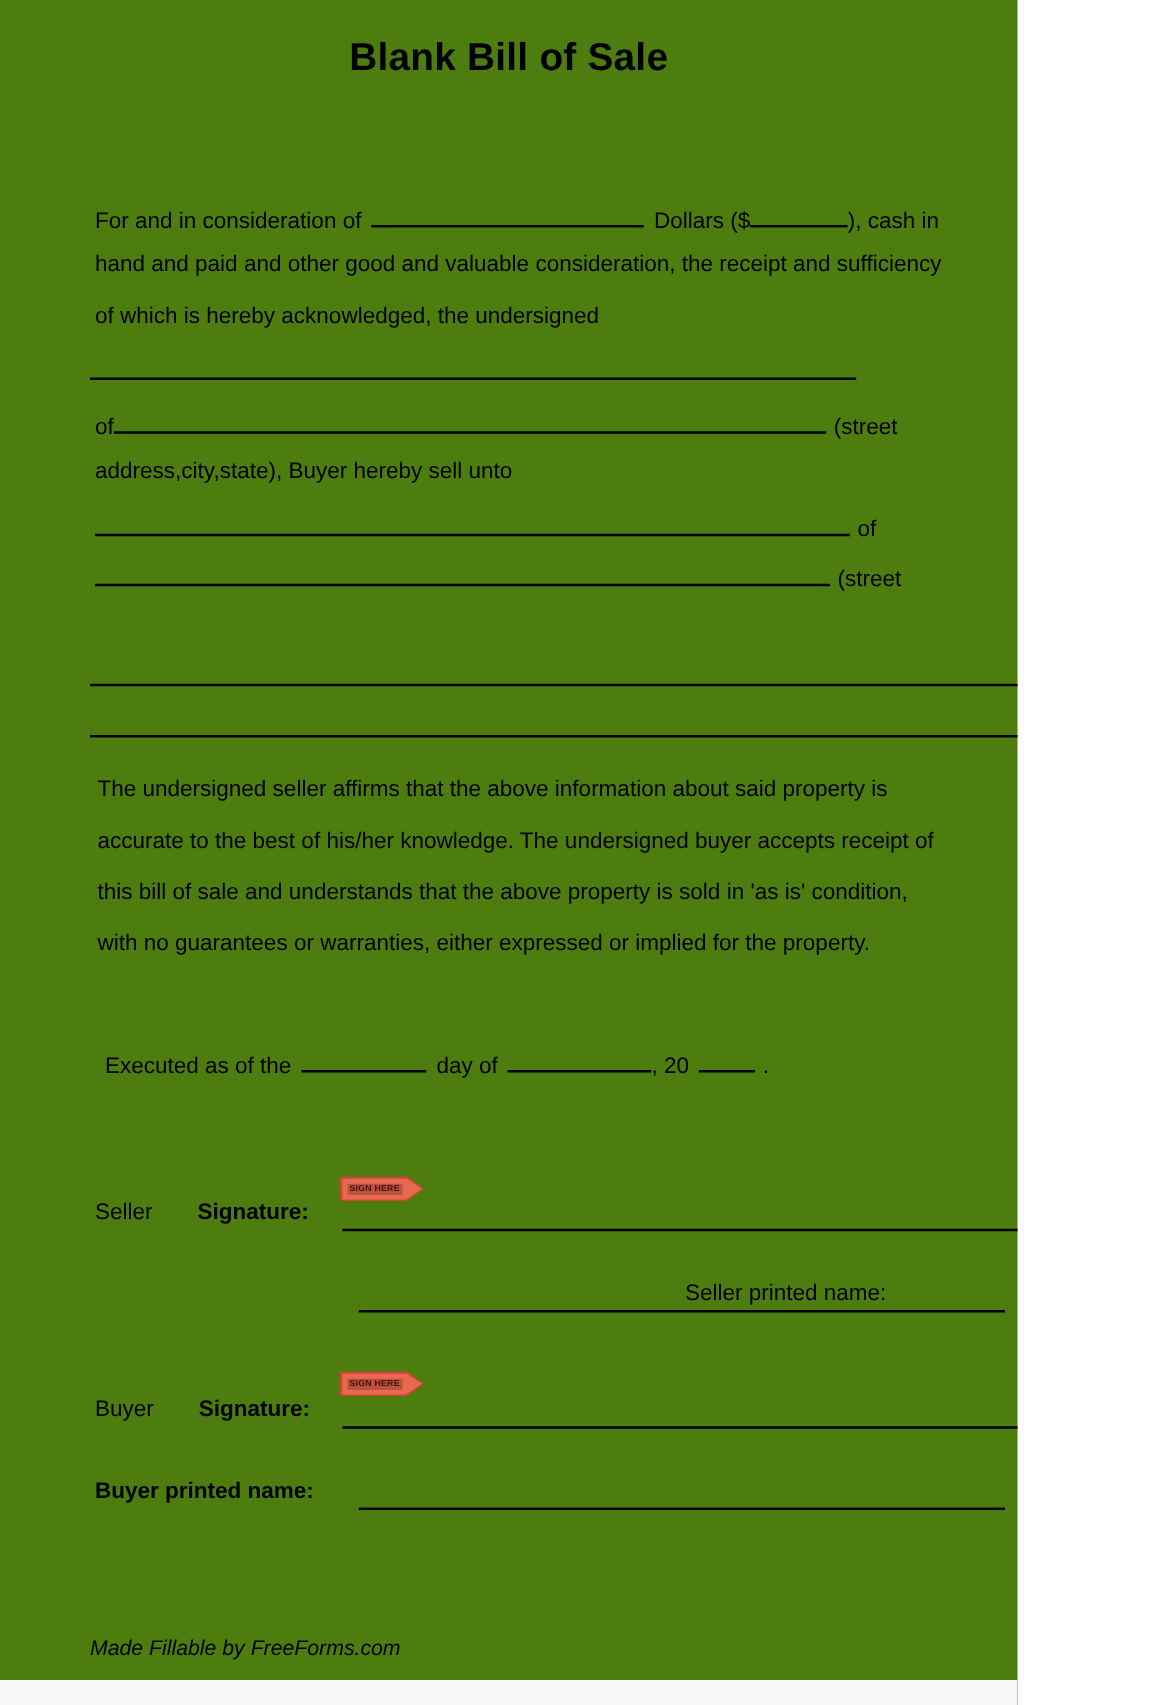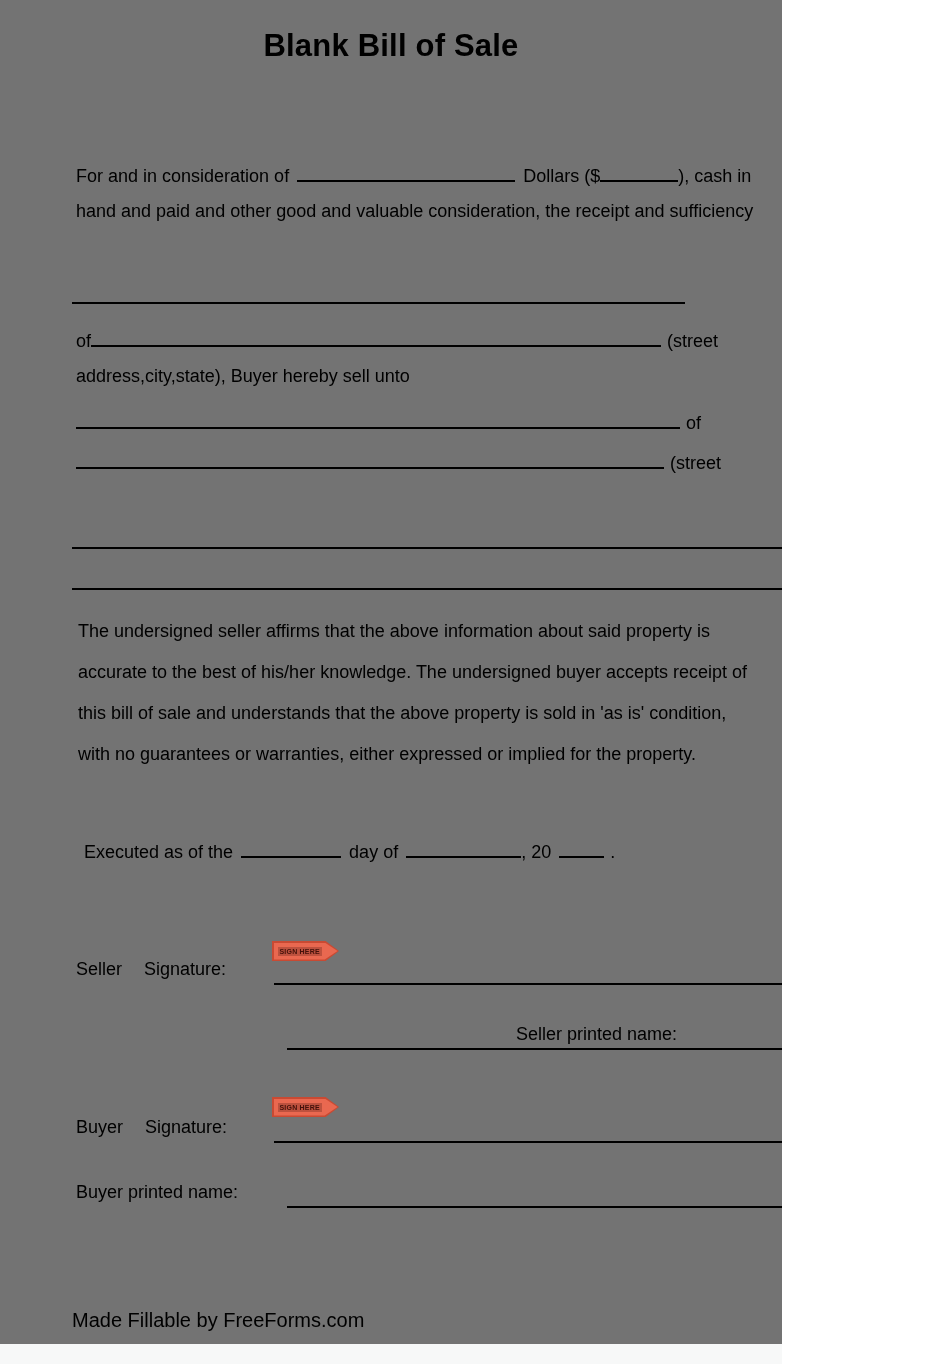--- a/index.html
+++ b/index.html
@@ -1,41 +1,42 @@
 <!DOCTYPE html>
 <html style="--badge-fill: #e96850; --badge-border: #c94a33; --badge-text: #43110a;"><head>
 <meta charset="utf-8">
 <style>
   html,body{margin:0;padding:0;background:#ffffff;}
   .page{
     position:relative;
     width:782px;height:1364px;
-    background:#737373;
+    background:#4d7c0f;
     font-family:"Liberation Sans","DejaVu Sans",sans-serif;
     font-size:18px;color:#000;
     overflow:hidden;
+    padding-left:32px;
   }
   .row{position:absolute;left:76px;right:105px;white-space:nowrap;}
   .title{
     position:absolute;top:28px;left:0;right:0;
     text-align:center;font-size:31px;font-weight:bold;
     letter-spacing:0.2px;
   }
   .blank{
     display:inline-block;
     border-bottom:2px solid #000;
     height:20px;
     vertical-align:baseline;
   }
   .hline{
     position:absolute;left:72px;width:755px;height:0;
     border-top:2px solid #000;
   }
   .m6{margin-left:6px;} .m8{margin-left:8px;}
-  .sig-label-gap{margin-left:22px;}
+  .sig-label-gap{margin-left:36px;font-weight:bold;}
   .sig-line{
     position:absolute;top:4px;left:198px;width:557px;height:20px;
     border-bottom:2px solid #000;
   }
   .print-line{
     position:absolute;top:4px;left:211px;width:517px;height:20px;
     border-bottom:2px solid #000;
   }
   .badge{
     position:absolute;width:67px;height:20px;
@@ -53,39 +54,43 @@
   .badge-text{
     font-size:7px;font-weight:bold;line-height:7px;
     color:var(--badge-text,#43110a);
     background:rgba(60,10,6,0.25);
     padding:1px 2px;margin-left:4px;
     letter-spacing:0.2px;
     white-space:nowrap;
   }
   .footer{
     position:absolute;left:72px;top:1309px;
-    font-size:20px;
+    font-size:17px;
+    font-style:italic;
   }
   .bottom-band{
     position:absolute;left:0;right:0;bottom:0;height:20px;
     background:#f7f8f8;
   }
 </style>
 </head>
 <body>
 
 <div class="page">
 
   <div class="title">Blank Bill of Sale</div>
 
   <div class="row" style="top:160px;">
     <span>For and in consideration of</span><span class="blank m8" style="width:218px;"></span><span class="m8">Dollars ($</span><span class="blank" style="width:78px;"></span><span>), cash in</span>
   </div>
   <div class="row" style="top:201px;">
     <span>hand and paid and other good and valuable consideration, the receipt and sufficiency</span>
+  </div>
+  <div class="row" style="top:242px;">
+    <span>of which is hereby acknowledged, the undersigned</span>
   </div>
 
   <div class="hline" style="top:302px;width:613px;"></div>
 
   <div class="row" style="top:325px;">
     <span>of</span><span class="blank" style="width:570px;"></span><span class="m6">(street</span>
   </div>
   <div class="row" style="top:366px;">
     <span>address,city,state), Buyer hereby sell unto</span>
   </div>
@@ -134,21 +139,21 @@
 
   <div class="badge" style="left:272px;top:1097px;">
     <div class="badge-fill">
       <span class="badge-text">SIGN HERE</span>
     </div>
   </div>
   <div class="row" style="top:1117px;">
     <span>Buyer</span><span class="sig-label-gap">Signature:</span>
     <span class="sig-line"></span>
   </div>
-  <div class="row" style="top:1182px;">
+  <div class="row" style="top:1182px;font-weight:bold;">
     <span>Buyer printed name:</span>
     <span class="print-line"></span>
   </div>
 
   <div class="footer">Made Fillable by FreeForms.com</div>
 
   <div class="bottom-band"></div>
 </div>
 
 </body></html>

